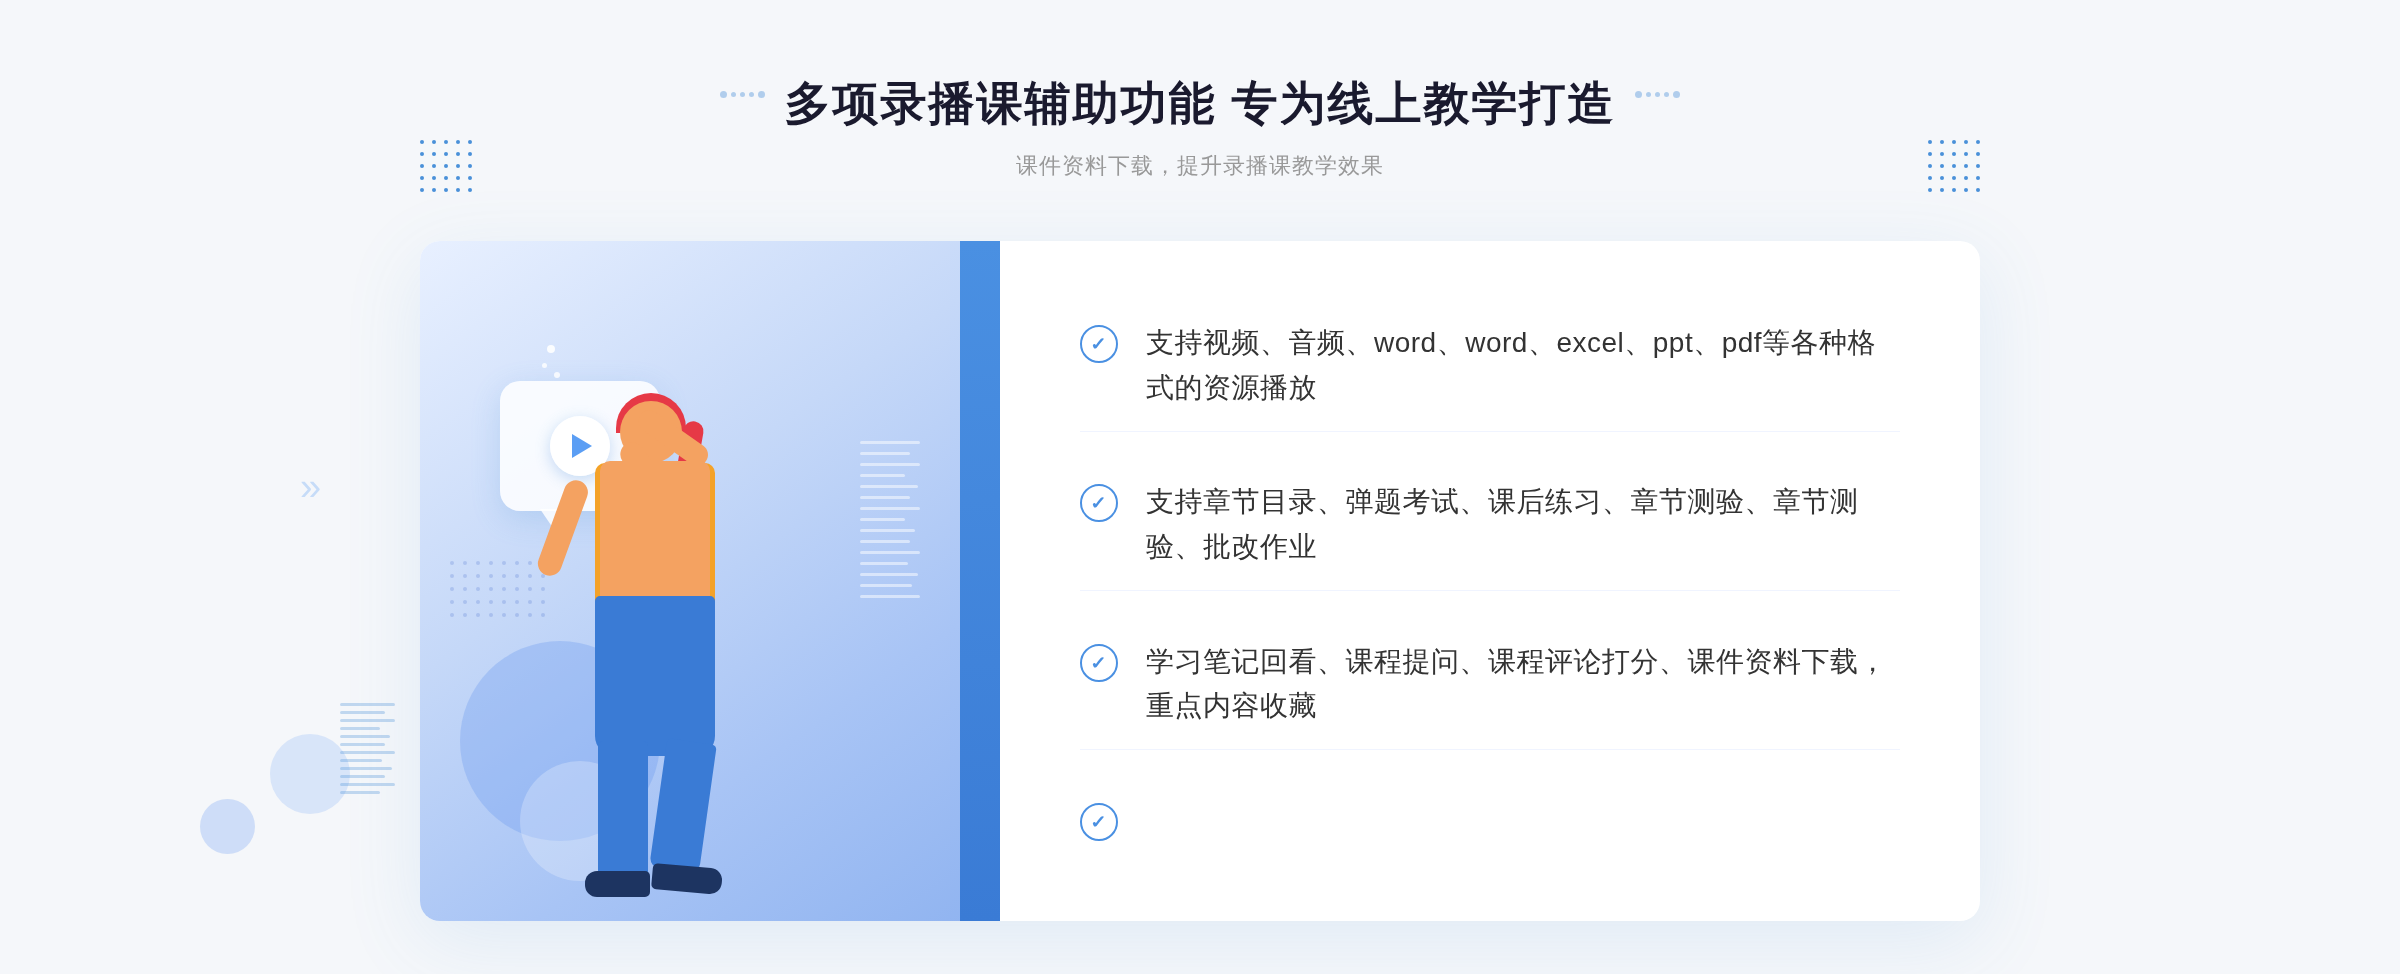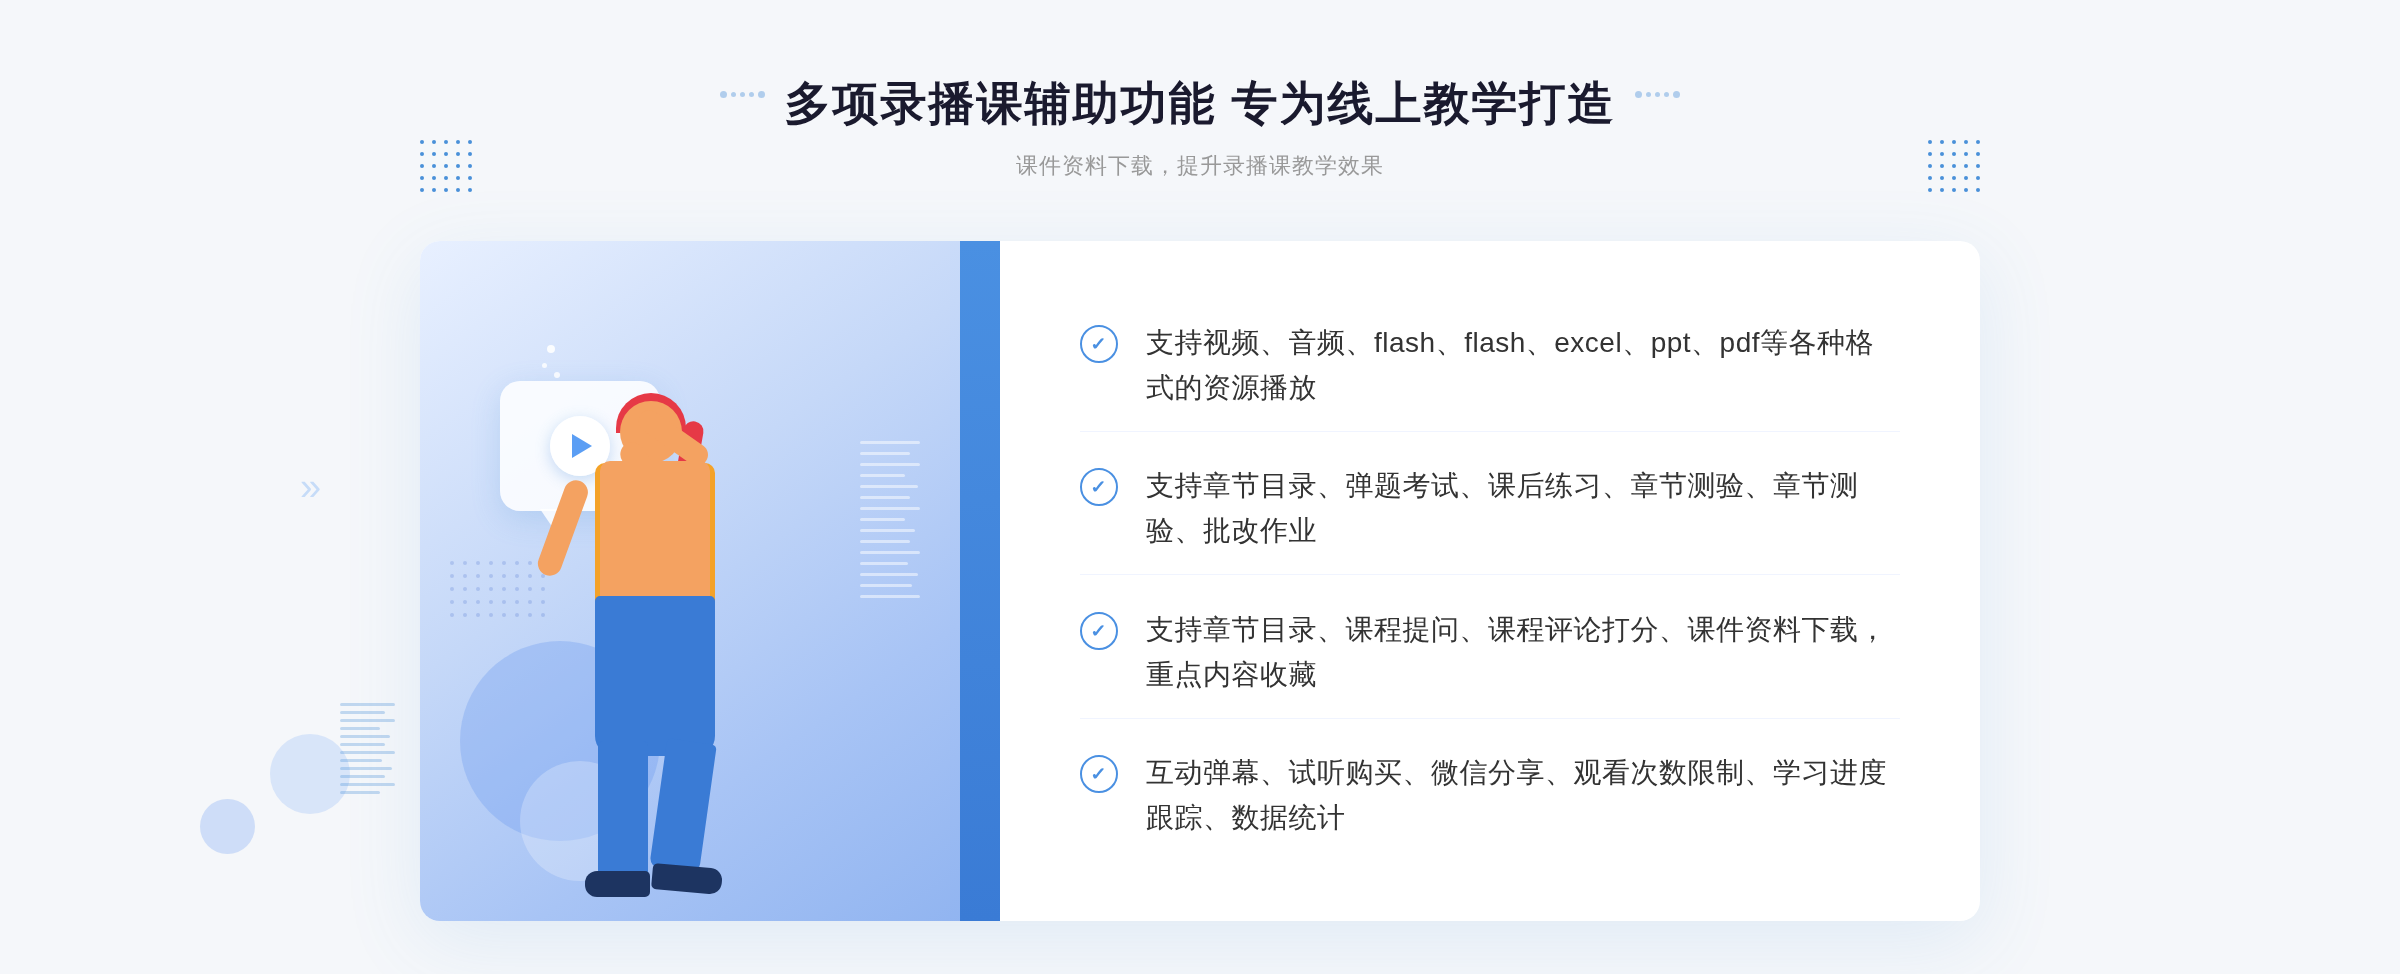--- a/index.html
+++ b/index.html
@@ -703,40 +703,39 @@
 
       <div class="blue-sidebar"></div>
     </div>
 
     <div class="features-panel">
 
       <div class="feature-item">
         <div class="check-circle">
           <span class="check-mark">✓</span>
         </div>
-        <span class="feature-text">支持视频、音频、flash、flash、excel、ppt、pdf等各种格式的资源播放</span>
+        <span class="feature-text">支持视频、音频、word、word、excel、ppt、pdf等各种格式的资源播放</span>
       </div>
 
       <div class="feature-item">
         <div class="check-circle">
           <span class="check-mark">✓</span>
         </div>
         <span class="feature-text">支持章节目录、弹题考试、课后练习、章节测验、章节测验、批改作业</span>
       </div>
 
       <div class="feature-item">
         <div class="check-circle">
           <span class="check-mark">✓</span>
         </div>
-        <span class="feature-text">支持章节目录、课程提问、课程评论打分、课件资料下载，重点内容收藏</span>
+        <span class="feature-text">学习笔记回看、课程提问、课程评论打分、课件资料下载，重点内容收藏</span>
       </div>
 
       <div class="feature-item">
         <div class="check-circle">
           <span class="check-mark">✓</span>
         </div>
-        <span class="feature-text">互动弹幕、试听购买、微信分享、观看次数限制、学习进度跟踪、数据统计</span>
       </div>
 
     </div>
   </div>
 
 </div>
 
 </body></html>

